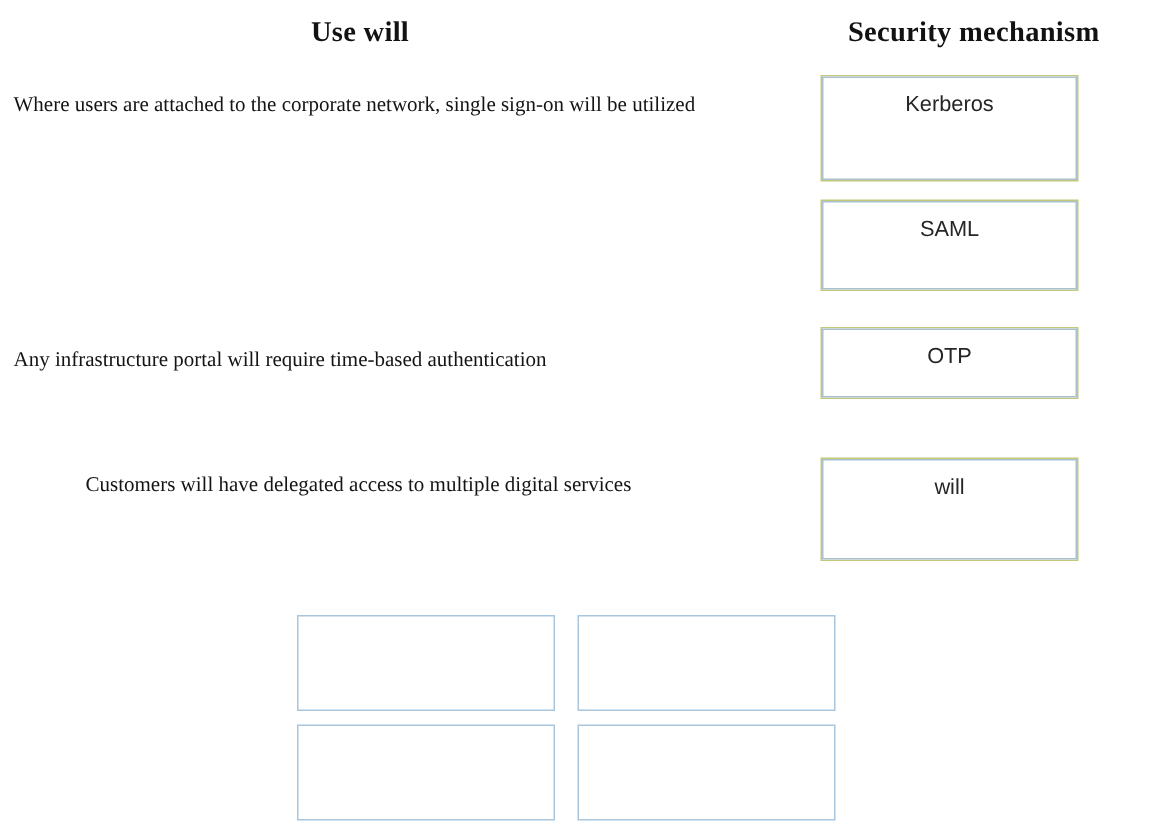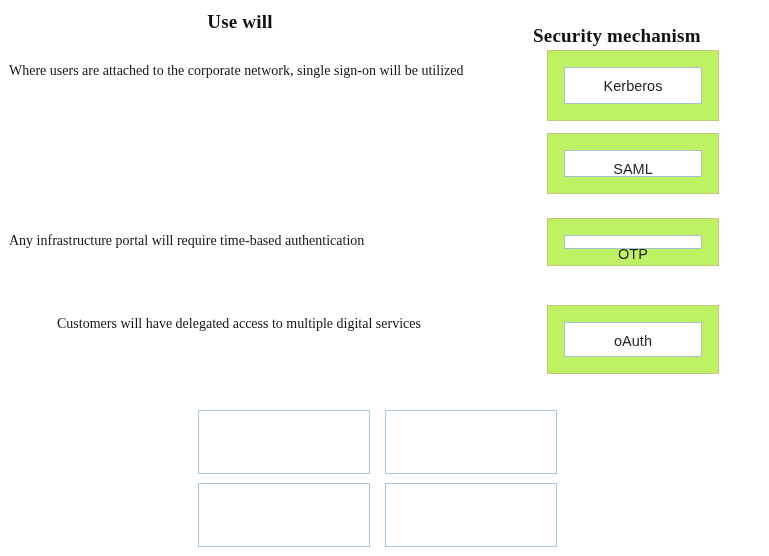--- a/index.html
+++ b/index.html
@@ -34,23 +34,23 @@
     white-space: nowrap;
   }
   #heading-usecase {
     left: 0;
     top: 11px;
     width: 480px;
     text-align: center;
   }
   #heading-mechanism {
     left: 533px;
-    top: 25px;
+    top: 11px;
     width: 200px;
-    text-align: left;
+    text-align: right;
   }
 
   
   .usecase-row {
     position: absolute;
     left: 9px;
     width: 500px;
     font-family: "Liberation Serif", serif;
     font-size: 14px;
     line-height: 27px;
@@ -62,21 +62,21 @@
   #usecase-3 { top: 310px; margin-left: 48px; }
 
   
   .mechanism-tile {
     position: absolute;
     left: 547px;
     width: 172px;
     box-sizing: border-box;
     background: #bef264;
     border: 1px solid #c3c978;
-    padding: 16px;
+    padding: 0;
     cursor: move;
   }
   .mechanism-tile .tile-inner {
     box-sizing: border-box;
     width: 100%;
     height: 100%;
     border: 1px solid #a9c0cf;
     background: #ffffff;
     display: block;
     padding-top: 9px;
@@ -135,21 +135,21 @@
   </div>
 
   <div class="mechanism-tile" id="mechanism-2">
     <div class="tile-inner">
       <span class="tile-label">OTP</span>
     </div>
   </div>
 
   <div class="mechanism-tile" id="mechanism-3">
     <div class="tile-inner">
-      <span class="tile-label">oAuth</span>
+      <span class="tile-label">will</span>
     </div>
   </div>
 
   <div class="drop-target" id="drop-0"></div>
 
   <div class="drop-target" id="drop-1"></div>
 
   <div class="drop-target" id="drop-2"></div>
 
   <div class="drop-target" id="drop-3"></div>

